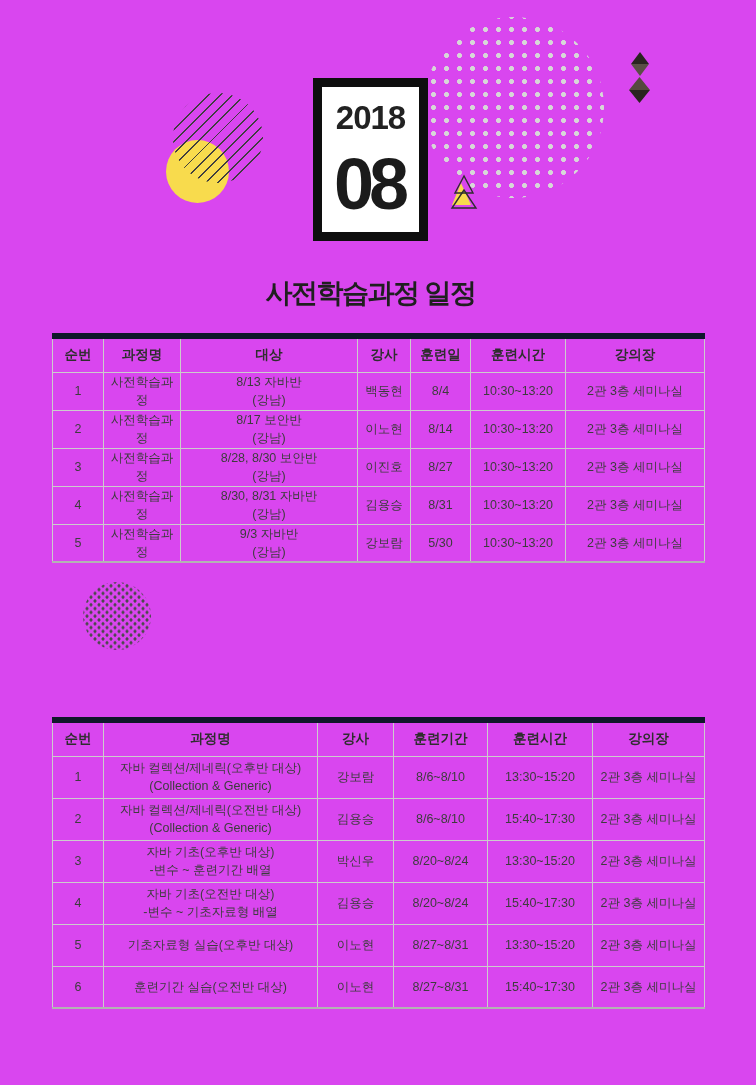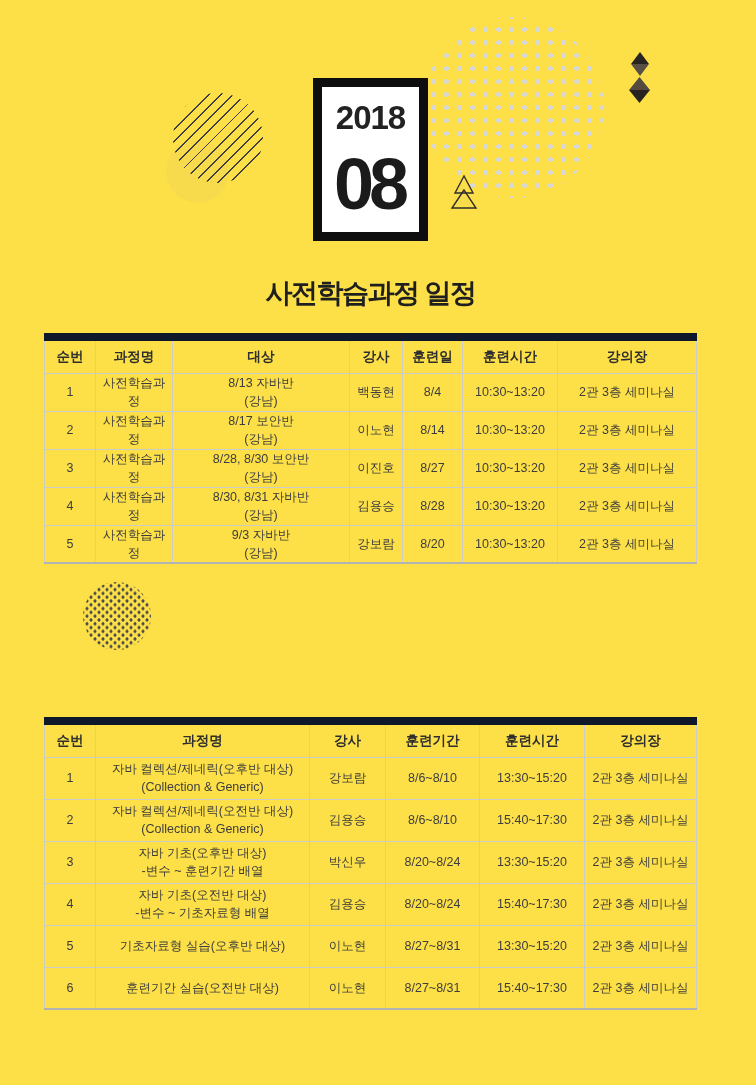--- a/index.html
+++ b/index.html
@@ -1,17 +1,17 @@
 <!DOCTYPE html>
 <html><head>
 <meta charset="utf-8">
 <style>
   html,body{margin:0;padding:0;background:#fff;}
   .page{
-    position:relative;width:756px;height:1085px;background:#fde047;overflow:hidden;
+    position:relative;width:756px;height:1085px;background:#d946ef;overflow:hidden;
     font-family:"Liberation Sans",sans-serif;
   }
   
   .yellow-circle{
     position:absolute;left:166px;top:140px;width:63px;height:63px;
     border-radius:50%;background:#f8db4d;
   }
   .hatch-circle{
     position:absolute;left:173px;top:93px;width:90px;height:90px;border-radius:50%;
     background:repeating-linear-gradient(135deg,#3f3f3f 0 1.3px,transparent 1.3px 8.6px);
@@ -47,22 +47,22 @@
   }
   
   .section-title{
     position:absolute;left:0;width:741px;margin:0;text-align:center;
     font-size:27px;line-height:32px;font-weight:700;color:#1f1f1f;letter-spacing:-1.5px;
   }
   .title-1{top:277px;}
   .title-2{top:658px;}
   
   table.schedule{
-    position:absolute;left:44px;width:652px;border-collapse:collapse;table-layout:fixed;
-    border-top:8px solid #0f172a;border-bottom:2px solid #b3b3b3;
+    position:absolute;left:52px;width:652px;border-collapse:collapse;table-layout:fixed;
+    border-top:6px solid #0f172a;border-bottom:2px solid #b3b3b3;
   }
   .table-1{top:333px;}
   .table-2{top:717px;}
   table.schedule th,table.schedule td{
     border:1px solid #cccccc;text-align:center;vertical-align:middle;padding:0 2px;
     white-space:pre-line;box-sizing:border-box;
   }
   table.schedule th{height:36px;font-size:13.5px;font-weight:700;color:#2e2e2e;}
   table.schedule td{font-size:12.5px;color:#3d3d3d;line-height:1.45;}
   .table-1 td{height:38px;}
@@ -144,31 +144,31 @@
           <td>8/27</td>
           <td>10:30~13:20</td>
           <td>2관 3층 세미나실</td>
         </tr>
         <tr>
           <td>4</td>
           <td>사전학습과정</td>
           <td>8/30, 8/31 자바반
 (강남)</td>
           <td>김용승</td>
-          <td>8/28</td>
+          <td>8/31</td>
           <td>10:30~13:20</td>
           <td>2관 3층 세미나실</td>
         </tr>
         <tr>
           <td>5</td>
           <td>사전학습과정</td>
           <td>9/3 자바반
 (강남)</td>
           <td>강보람</td>
-          <td>8/20</td>
+          <td>5/30</td>
           <td>10:30~13:20</td>
           <td>2관 3층 세미나실</td>
         </tr>
       </tbody>
   </table>
 
   <div class="dot-circle-small"></div>
 
 
   <table class="schedule table-2">

